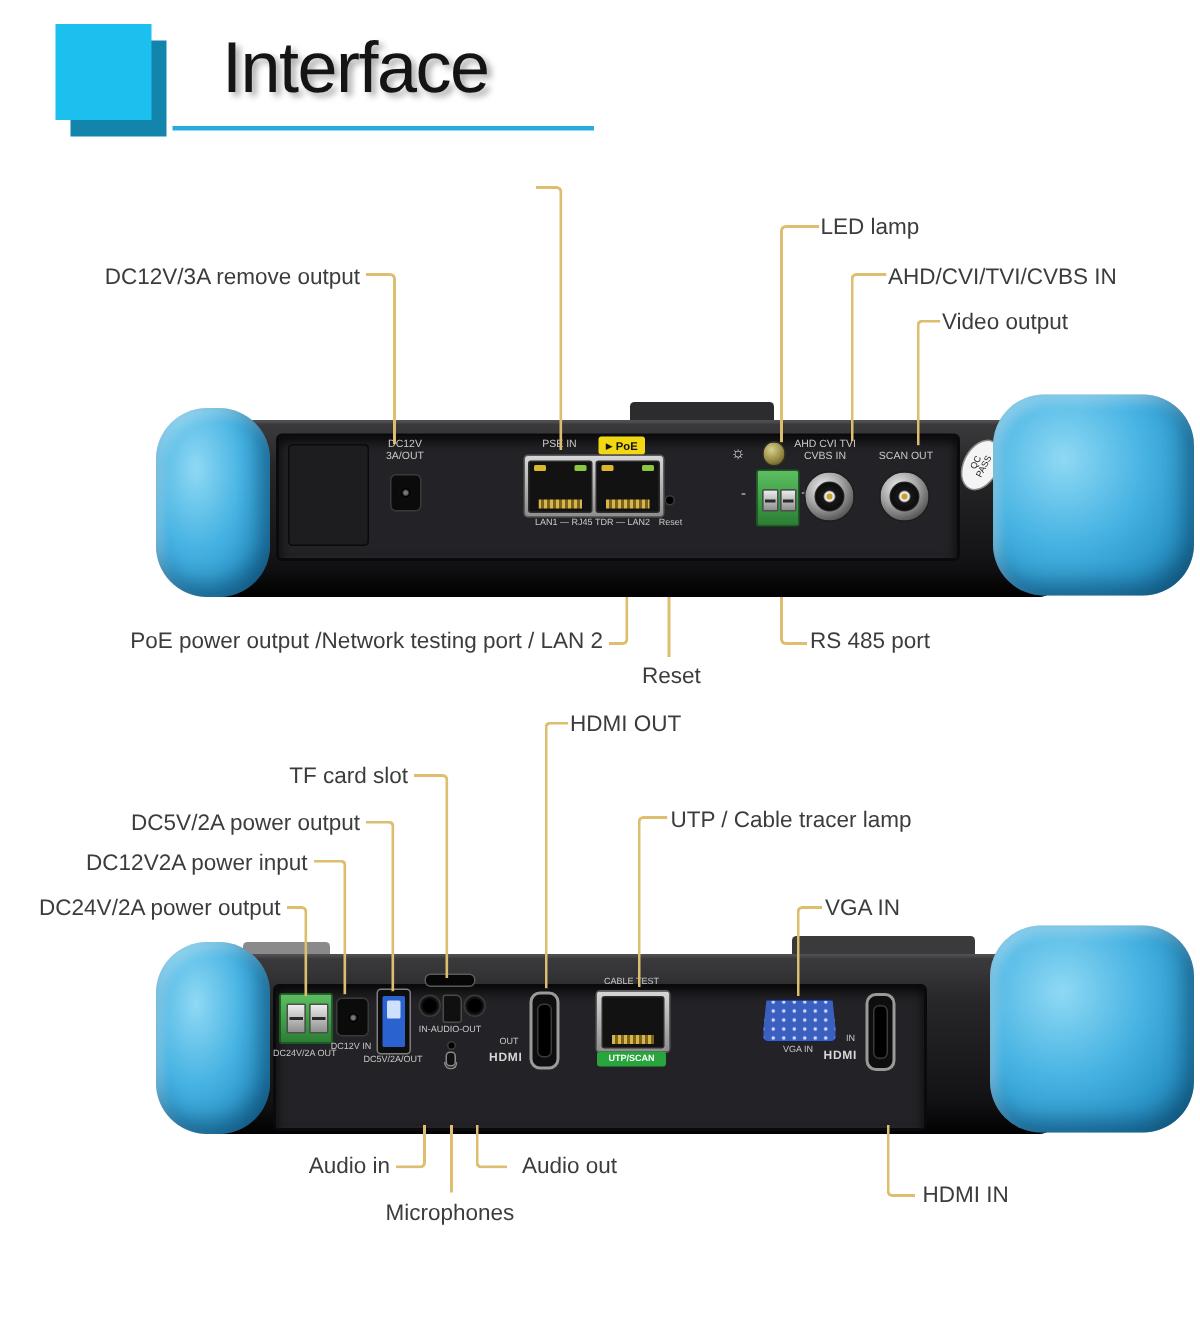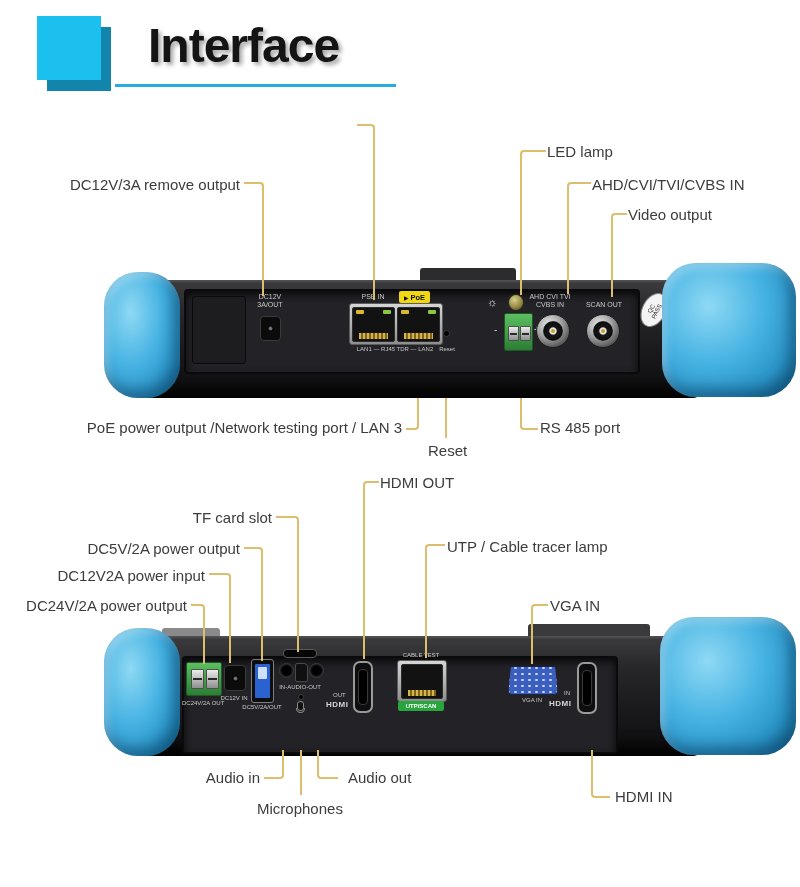--- a/index.html
+++ b/index.html
@@ -3,21 +3,21 @@
 <meta charset="utf-8">
 <style>
   html,body{margin:0;padding:0;background:#fff;}
   .stage{position:relative;width:800px;height:887px;background:#ffffff;overflow:hidden;
          font-family:"Liberation Sans",sans-serif;}
 
   
   .sq{position:absolute;}
   .sq-back{left:47px;top:27px;width:64px;height:64px;background:#1385ad;}
   .sq-front{left:37px;top:16px;width:64px;height:64px;background:#1cc0ee;}
-  .page-title{position:absolute;left:148px;top:18px;font-size:48px;font-weight:700;
+  .page-title{position:absolute;left:148px;top:18px;font-size:48px;font-weight:400;
               letter-spacing:-1px;color:#141414;text-shadow:3px 3px 4px rgba(0,0,0,.35);}
   .title-rule{position:absolute;left:115px;top:84px;width:281px;height:3px;background:#2aabdf;}
 
   
   .lbl{position:absolute;font-size:15px;color:#3c3c3c;white-space:nowrap;z-index:9;}
   .co{position:absolute;z-index:8;border:0 solid #ddbe6f;}
   .co.tr{border-top-width:2px;border-right-width:2px;border-top-right-radius:4px;}
   .co.tl{border-top-width:2px;border-left-width:2px;border-top-left-radius:4px;}
   .co.br{border-bottom-width:2px;border-right-width:2px;border-bottom-right-radius:4px;}
   .co.bl{border-bottom-width:2px;border-left-width:2px;border-bottom-left-radius:4px;}
@@ -110,21 +110,21 @@
 
   <div class="lbl" style="left:547px;top:143px">LED lamp</div>
   <div class="co tl" style="left:520px;top:150px;width:24px;height:143px"></div>
 
   <div class="lbl" style="left:592px;top:176px">AHD/CVI/TVI/CVBS IN</div>
   <div class="co tl" style="left:567px;top:182px;width:22px;height:110px"></div>
 
   <div class="lbl" style="left:628px;top:206px">Video output</div>
   <div class="co tl" style="left:611px;top:213px;width:14px;height:82px"></div>
 
-  <div class="lbl" style="right:398px;top:419px">PoE power output /Network testing port / LAN 3</div>
+  <div class="lbl" style="right:398px;top:419px">PoE power output /Network testing port / LAN 2</div>
   <div class="co br" style="left:406px;top:398px;width:11px;height:30px"></div>
 
   <div class="lbl" style="left:428px;top:442px">Reset</div>
   <div class="co v" style="left:445px;top:398px;width:2px;height:40px"></div>
 
   <div class="lbl" style="left:540px;top:419px">RS 485 port</div>
   <div class="co bl" style="left:520px;top:398px;width:16px;height:30px"></div>
 
   <div>
     <div class="deck" style="left:420px;top:268px;width:96px;height:16px;background:#2c2c2f"></div>

